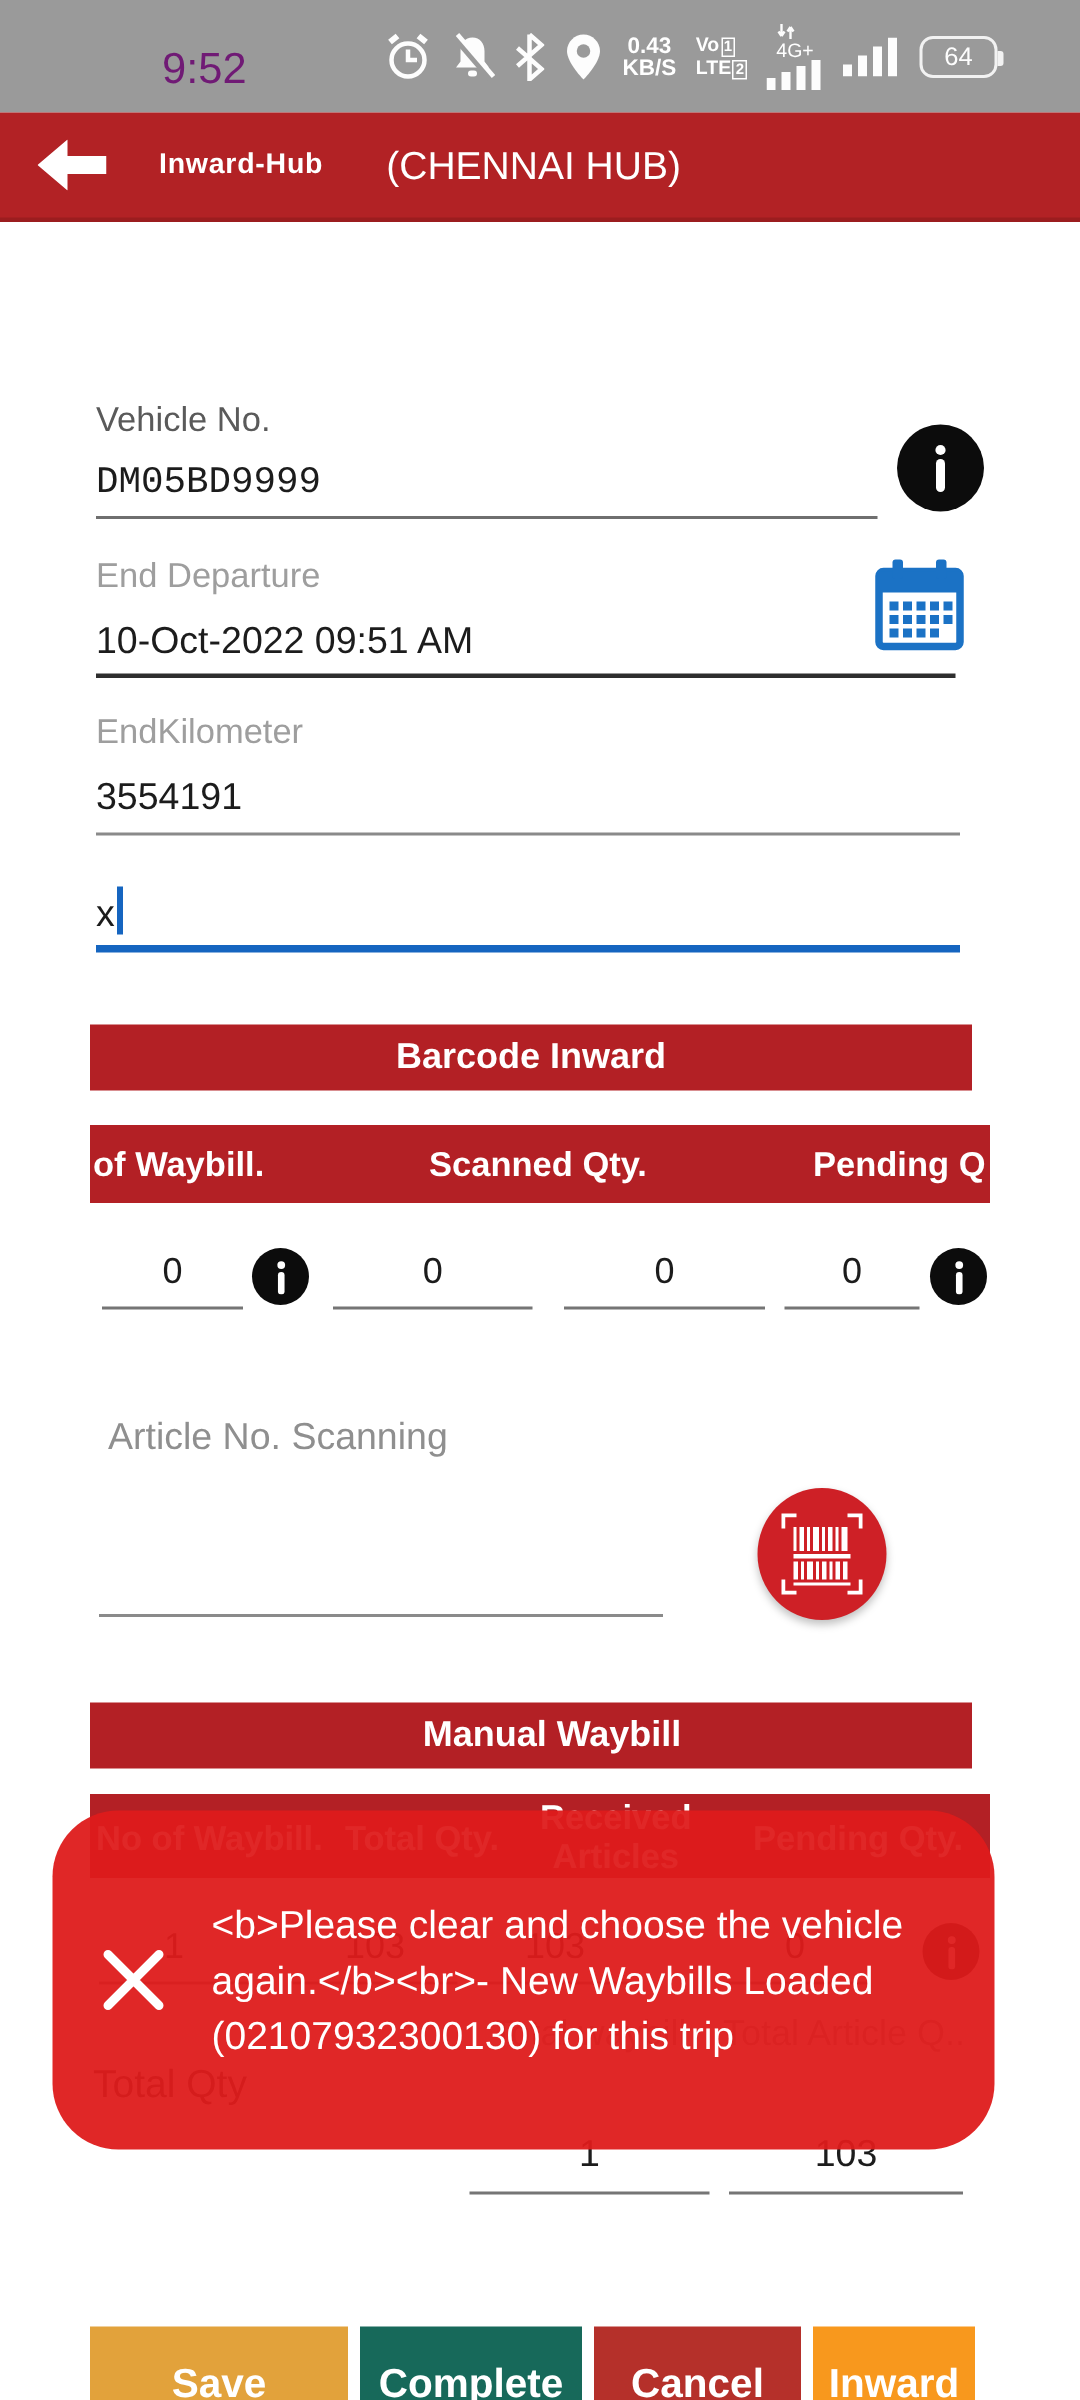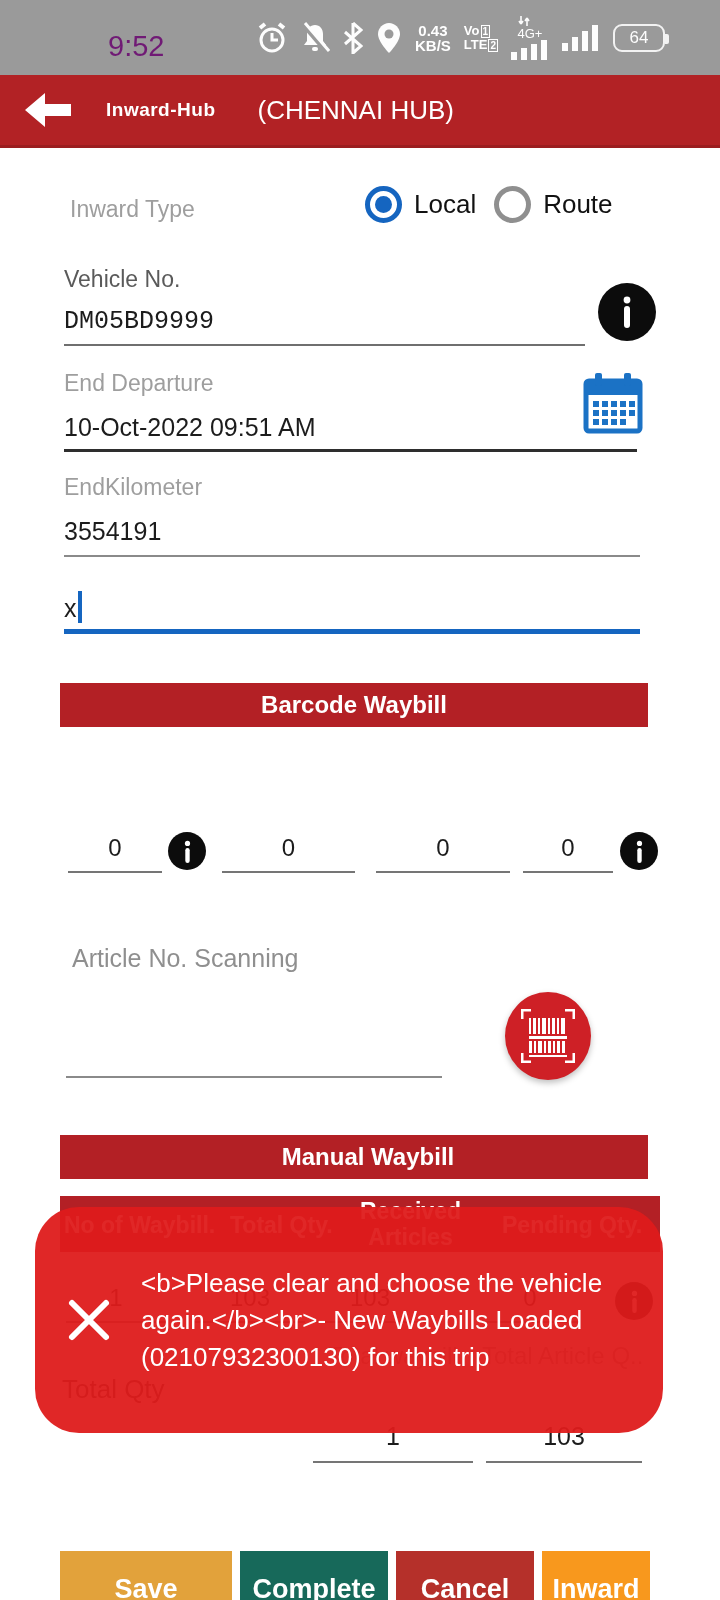--- a/index.html
+++ b/index.html
@@ -218,31 +218,20 @@
   <div class="appbar">
     <div class="back-btn">
       <svg width="46" height="34" viewBox="0 0 46 34">
           <path d="M20 0L0 17l20 17V23h26V11H20V0z" fill="#ffffff"></path>
         </svg>
     </div>
     <div class="appbar-title">Inward-Hub</div>
     <div class="appbar-sub">(CHENNAI HUB)</div>
   </div>
 
-  <div class="row-inward">
-    <span class="label-gray">Inward Type</span>
-    <span class="radio-group">
-      <span class="radio-outer sel">
-          <span class="radio-dot"></span>
-        </span>
-      <span class="radio-label">Local</span>
-      <span class="radio-outer"></span>
-      <span class="radio-label">Route</span>
-    </span>
-  </div>
 
   <div class="field f-vehicle">
     <div class="label-dark">Vehicle No.</div>
     <div class="value uline">DM05BD9999</div>
     <div class="info-big i-vehicle">
       <svg width="26" height="34" viewBox="0 0 26 34">
           <circle cx="13" cy="5" r="3.4" fill="#fff"></circle>
           <rect x="10" y="11" width="6" height="22" rx="3" fill="#fff"></rect>
         </svg>
     </div>
@@ -280,21 +269,26 @@
   <div class="field f-km">
     <div class="label-gray">EndKilometer</div>
     <div class="value uline">3554191</div>
   </div>
 
   <div class="field f-person">
     <div class="value uline"><span>x</span><span class="cursor"></span></div>
   </div>
 
   <div class="section-bar bar-barcode">
-    <span>Barcode Waybill</span>
+    <span>Barcode Inward</span>
+  </div>
+  <div class="thead thead1">
+    <span class="h1">of Waybill.</span>
+    <span class="h2">Scanned Qty.</span>
+    <span class="h3">Pending Q</span>
   </div>
   <div class="cell0 r1c1">0</div>
   <div class="info-sm r1i1">
     <svg width="17" height="23" viewBox="0 0 17 23">
         <circle cx="8.5" cy="3.4" r="2.6" fill="#fff"></circle>
         <rect x="6.3" y="8" width="4.4" height="15" rx="2.2" fill="#fff"></rect>
       </svg>
   </div>
   <div class="cell0 r1c2">0</div>
   <div class="cell0 r1c3">0</div>

